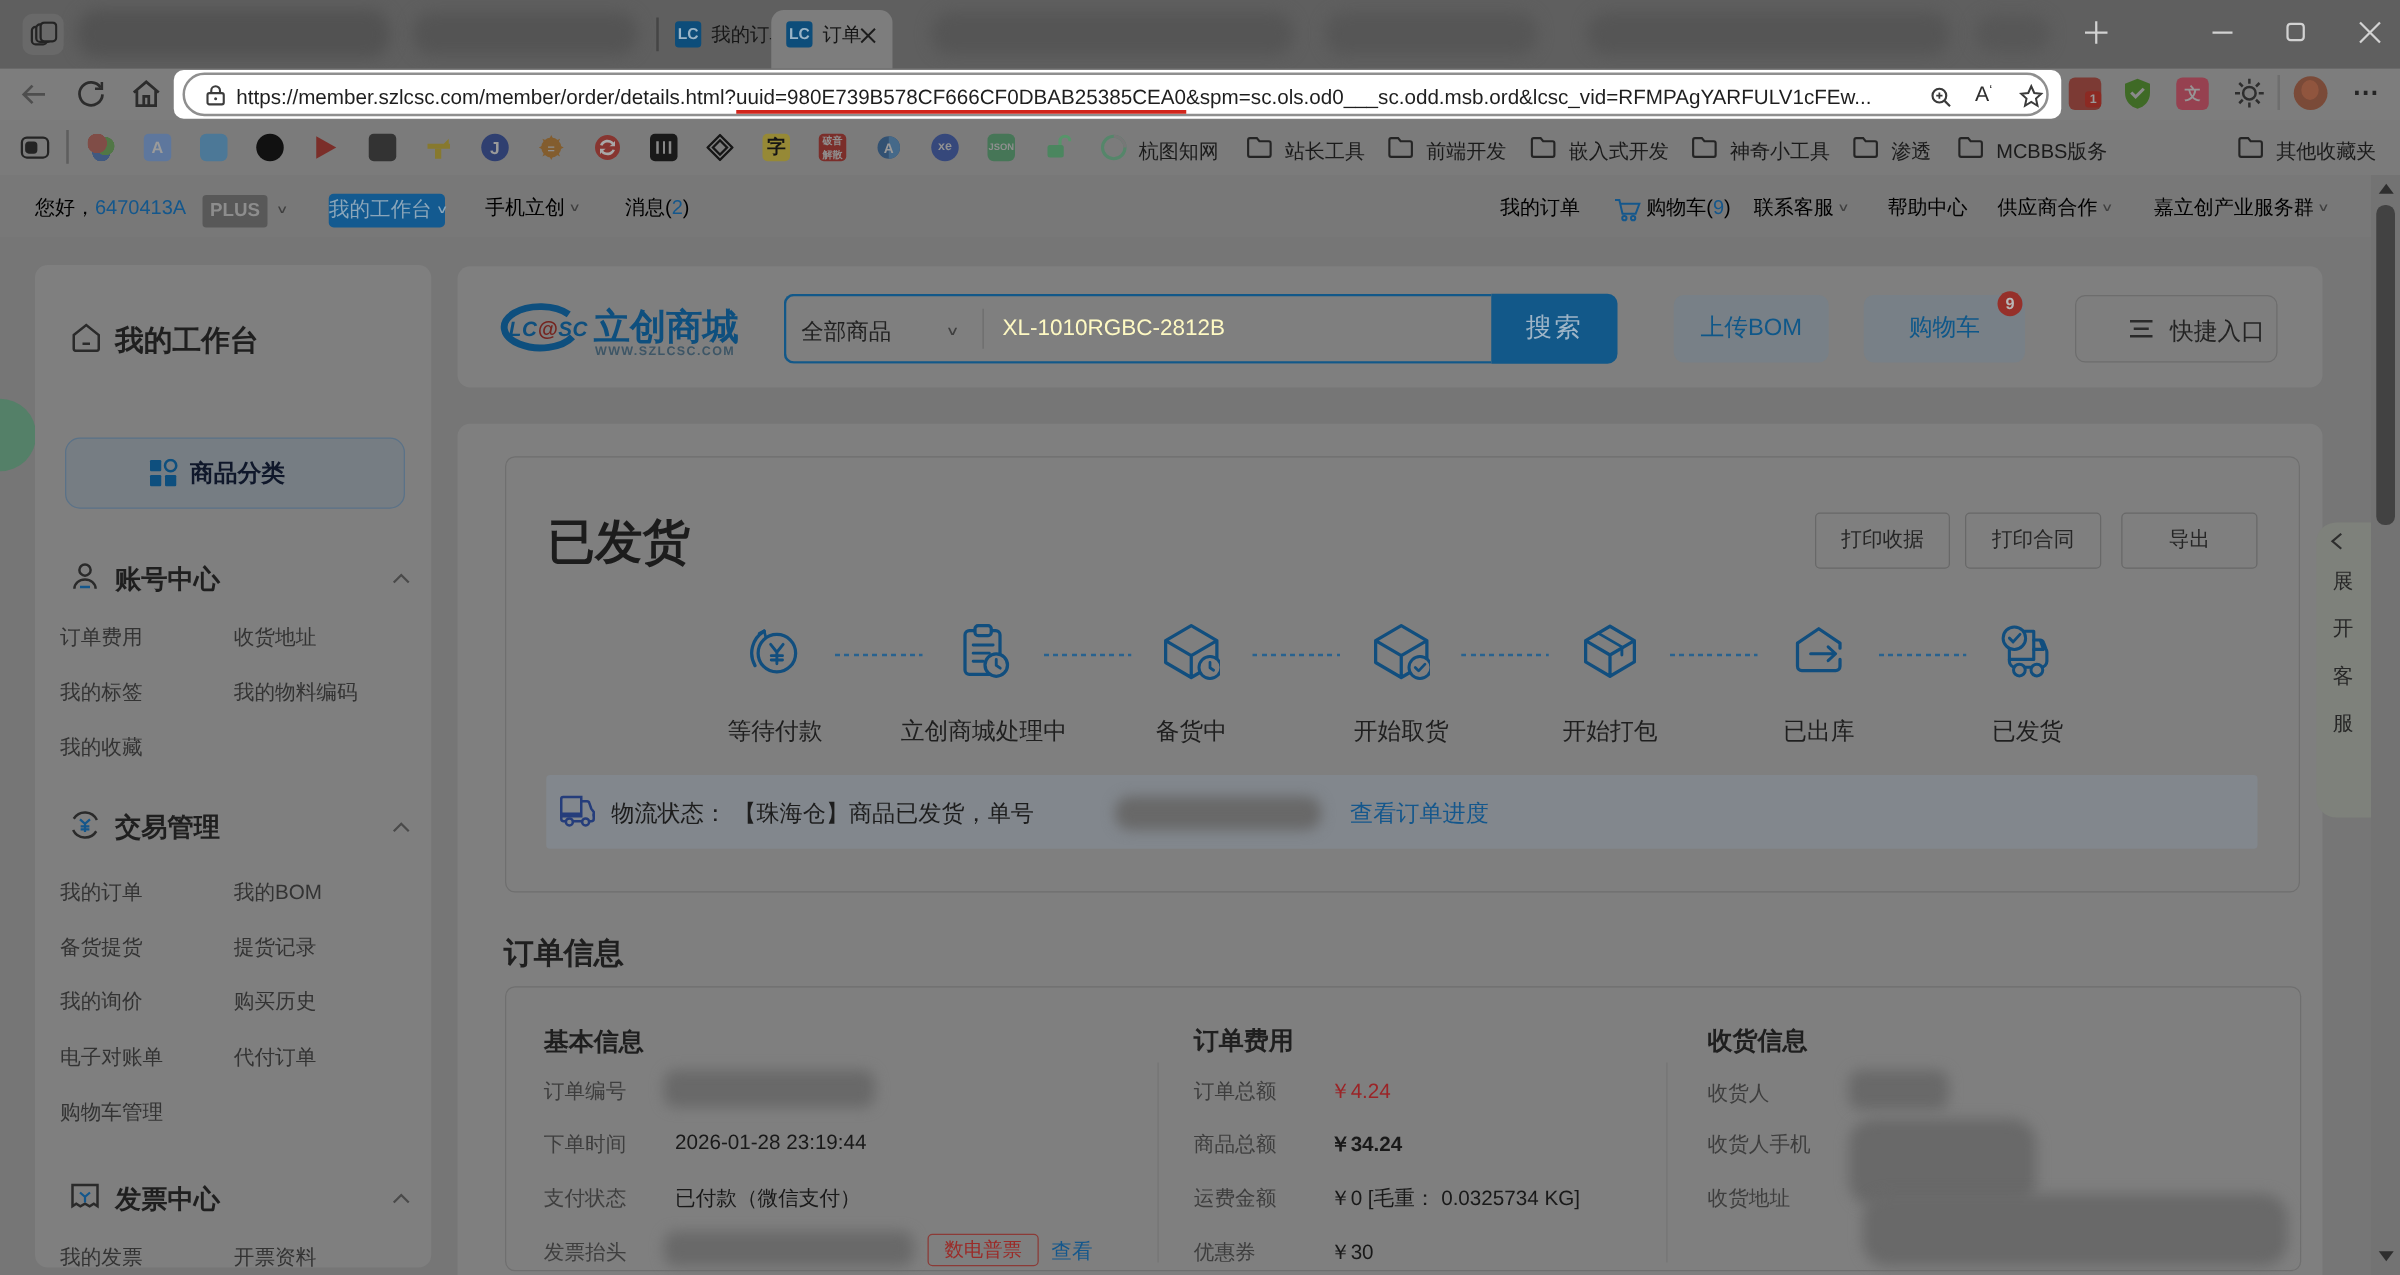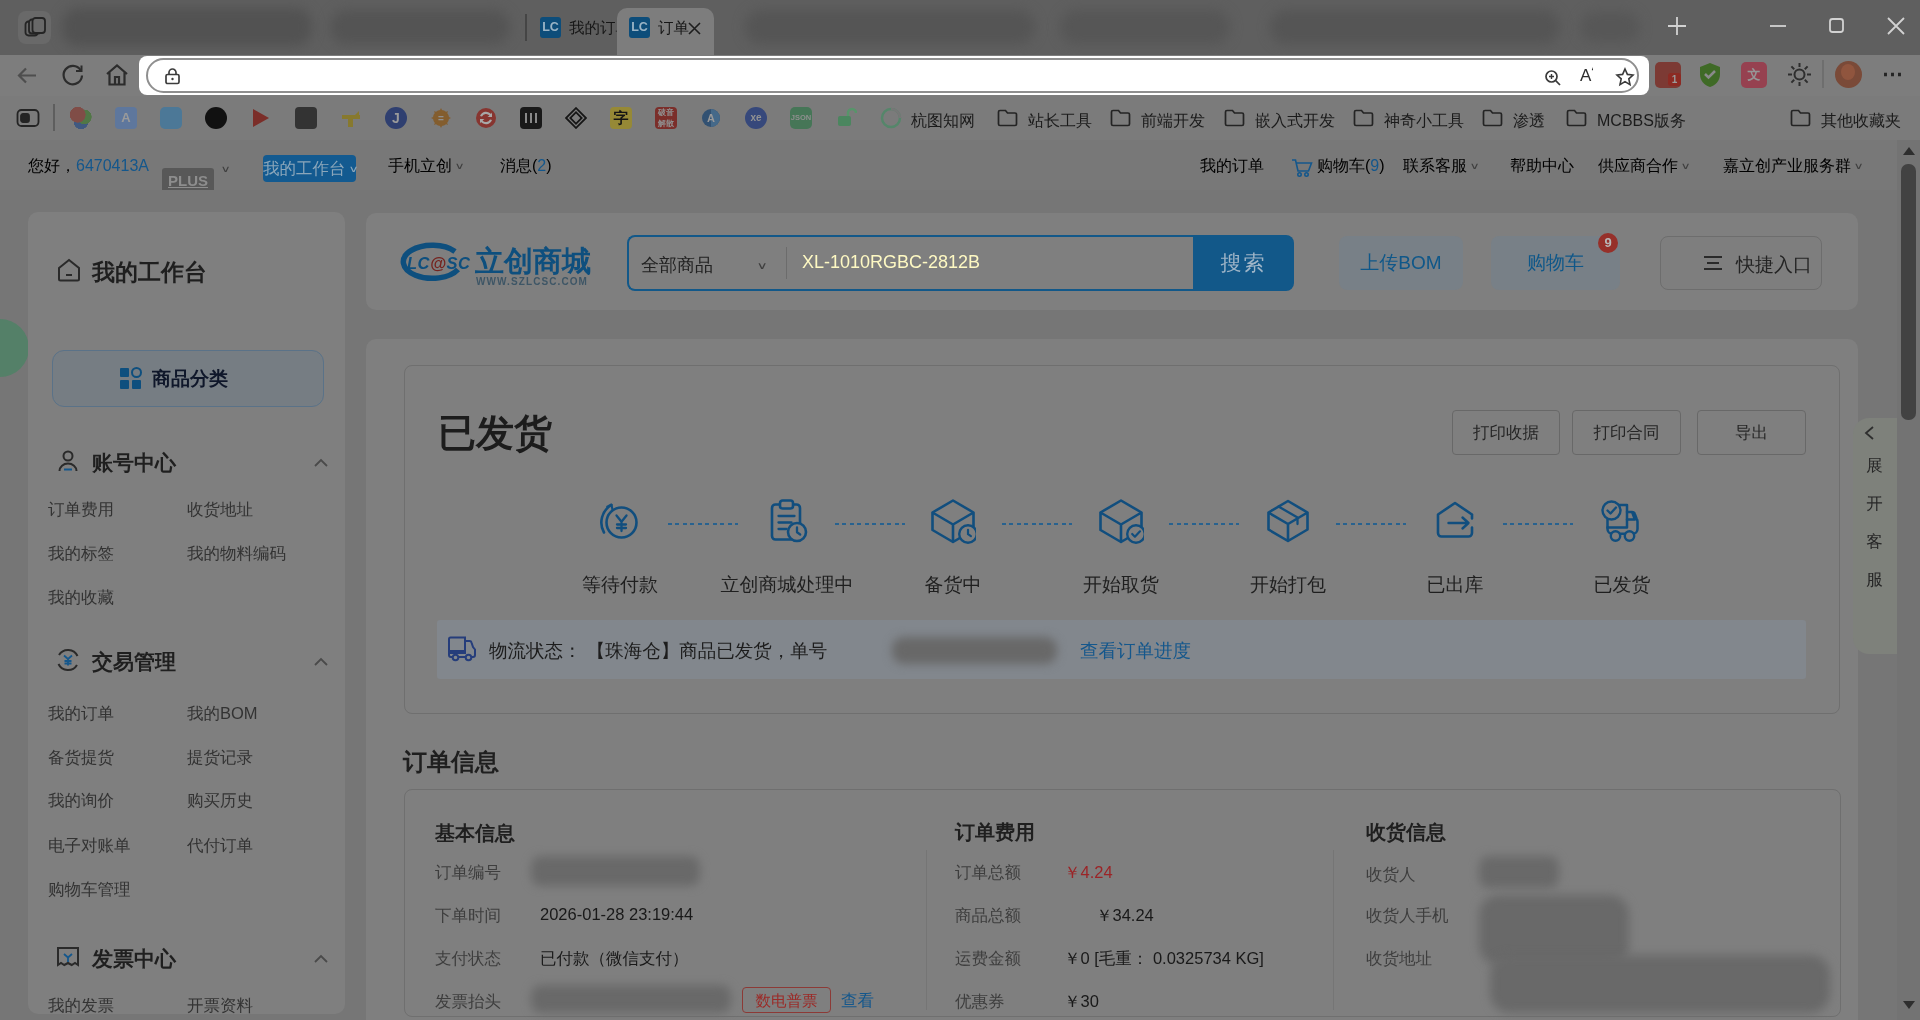--- a/index.html
+++ b/index.html
@@ -109,20 +109,21 @@
     </svg>
 </div>
 
 <div class="abs" id="whitebox">
   <div id="urlpill">
     <svg class="abs" style="left:16px;top:7px" width="17" height="18" viewBox="0 0 17 18" fill="none" stroke="#3d3d3d" stroke-width="1.7">
         <rect x="2" y="7.5" width="13" height="9" rx="1.5"></rect>
         <path d="M5 7.5 V5.5 a3.5 3.5 0 0 1 7 0 V7.5"></path>
         <circle cx="8.5" cy="12" r="1.2" fill="#3d3d3d" stroke="none"></circle>
       </svg>
+    <div id="urltext">https://member.szlcsc.com/member/order/details.html?<span style="display:inline-block;border-bottom:3px solid #d2261c;padding-bottom:0;margin-bottom:-3px;">uuid=980E739B578CF666CF0DBAB25385CEA0</span>&amp;spm=sc.ols.od0___sc.odd.msb.ord&amp;lcsc_vid=RFMPAgYARFULV1cFEw...</div>
     <svg class="abs" style="left:1395px;top:8px" width="20" height="20" viewBox="0 0 20 20" fill="none" stroke="#3a3a3a" stroke-width="1.7">
         <circle cx="8.5" cy="8.5" r="5.5"></circle>
         <path d="M12.7 12.7 L17 17"></path>
         <path d="M6 8.5 H11 M8.5 6 V11" stroke-width="1.4"></path>
       </svg>
     <div class="abs" style="left:1432px;top:6px;font-size:17px;color:#2e2e2e;">A<span style="font-size:11px;position:relative;top:-5px;">ʻ</span></div>
     <svg class="abs" style="left:1467px;top:7px" width="20" height="20" viewBox="0 0 20 20" fill="none" stroke="#3a3a3a" stroke-width="1.6">
         <path d="M10 2 L12.4 7.4 L18 8 L13.8 11.9 L15 17.6 L10 14.6 L5 17.6 L6.2 11.9 L2 8 L7.6 7.4 Z"></path>
       </svg>
   </div>
@@ -238,21 +239,21 @@
     <path d="M1.5 4 V16 a1.5 1.5 0 0 0 1.5 1.5 H18 a1.5 1.5 0 0 0 1.5 -1.5 V6.5 a1.5 1.5 0 0 0 -1.5 -1.5 H10.5 L8.5 2.5 H3 a1.5 1.5 0 0 0 -1.5 1.5 Z"></path>
   </svg>
 <div class="bt" style="left:1597px;">MCBBS版务</div>
 <svg class="abs" style="left:1790px;top:108px" width="21" height="19" viewBox="0 0 21 19" fill="none" stroke="#242424" stroke-width="1.7">
     <path d="M1.5 4 V16 a1.5 1.5 0 0 0 1.5 1.5 H18 a1.5 1.5 0 0 0 1.5 -1.5 V6.5 a1.5 1.5 0 0 0 -1.5 -1.5 H10.5 L8.5 2.5 H3 a1.5 1.5 0 0 0 -1.5 1.5 Z"></path>
   </svg>
 <div class="bt" style="left:1821px;">其他收藏夹</div>
 
 <div class="abs" id="topnav"></div>
 <div class="nv" style="left:28px;">您好，<span class="blue">6470413A</span></div>
-<div class="nv" style="left:162px;top:168px;width:52px;height:26px;background:#585858;color:#8d8d8d;font-size:15px;font-weight:bold;text-align:center;line-height:26px;border-radius:3px;text-decoration:underline;">PLUS</div>
+<div class="nv" style="left:162px;top:156px;width:52px;height:26px;background:#585858;color:#8d8d8d;font-size:15px;font-weight:bold;text-align:center;line-height:26px;border-radius:3px;">PLUS</div>
 <div class="nv" style="left:222px;top:160px;"><span class="crt">∨</span></div>
 <div class="nv" style="left:263px;top:155px;width:93px;height:27px;background:#135a90;border-radius:4px;color:#8ba6ba;text-align:center;line-height:27px;font-size:16.5px;">我的工作台 <span class="crt" style="color:#8ba6ba;">∨</span></div>
 <div class="nv" style="left:388px;">手机立创 <span class="crt">∨</span></div>
 <div class="nv" style="left:500px;">消息(<span class="blue">2</span>)</div>
 <div class="nv" style="left:1200px;">我的订单</div>
 <svg class="abs" style="left:1291px;top:158px" width="22" height="20" viewBox="0 0 22 20" fill="none" stroke="#14578c" stroke-width="1.6">
     <path d="M1 2 H4.5 L7 13 H17.5 L20.5 5 H5.5"></path>
     <circle cx="8.5" cy="16.5" r="1.7"></circle>
     <circle cx="15.5" cy="16.5" r="1.7"></circle>
   </svg>
@@ -428,21 +429,21 @@
 <div class="il" style="left:435px;top:948px;">支付状态</div>
 <div class="iv" style="left:540px;top:948px;">已付款（微信支付）</div>
 <div class="il" style="left:435px;top:991px;">发票抬头</div>
 <div class="bl" style="left:531px;top:985px;width:200px;height:28px;"></div>
 <div class="abs" style="left:742px;top:987px;width:89px;height:26px;border:1px solid #8c3a36;border-radius:4px;color:#9b2b28;font-size:15.5px;text-align:center;line-height:25px;">数电普票</div>
 <div class="abs" style="left:841px;top:990px;font-size:16.5px;color:#14578c;">查看</div>
 <div class="colhead" style="left:955px;top:819px;">订单费用</div>
 <div class="il" style="left:955px;top:862px;">订单总额</div>
 <div class="iv" style="left:1064px;top:862px;color:#9b2427;">￥4.24</div>
 <div class="il" style="left:955px;top:905px;">商品总额</div>
-<div class="iv" style="left:1096px;top:905px;">￥34.24</div>
+<div class="iv" style="left:1064px;top:905px;font-weight:bold;">￥34.24</div>
 <div class="il" style="left:955px;top:948px;">运费金额</div>
 <div class="iv" style="left:1064px;top:948px;">￥0 [毛重： 0.0325734 KG]</div>
 <div class="il" style="left:955px;top:991px;">优惠券</div>
 <div class="iv" style="left:1064px;top:991px;">￥30</div>
 <div class="colhead" style="left:1366px;top:819px;">收货信息</div>
 <div class="il" style="left:1366px;top:864px;">收货人</div>
 <div class="bl" style="left:1479px;top:856px;width:80px;height:32px;"></div>
 <div class="il" style="left:1366px;top:905px;">收货人手机</div>
 <div class="il" style="left:1366px;top:948px;">收货地址</div>
 <div class="bl" style="left:1479px;top:895px;width:150px;height:70px;border-radius:20px;"></div>

